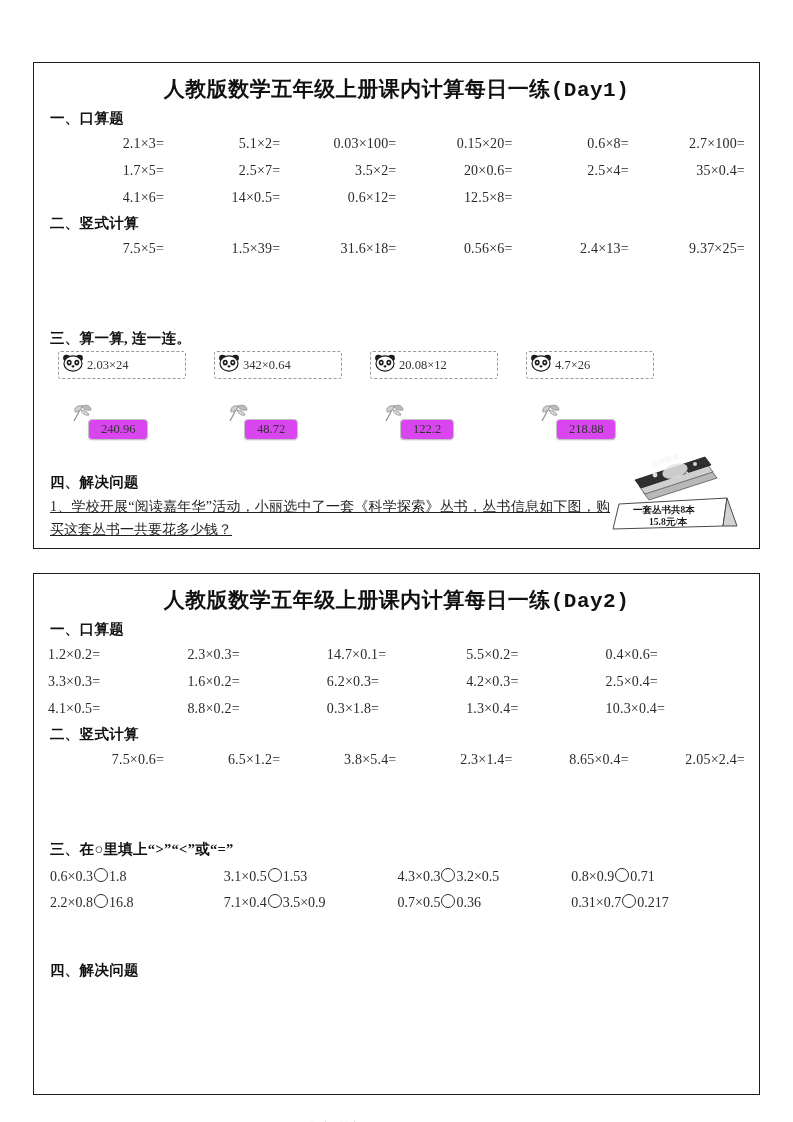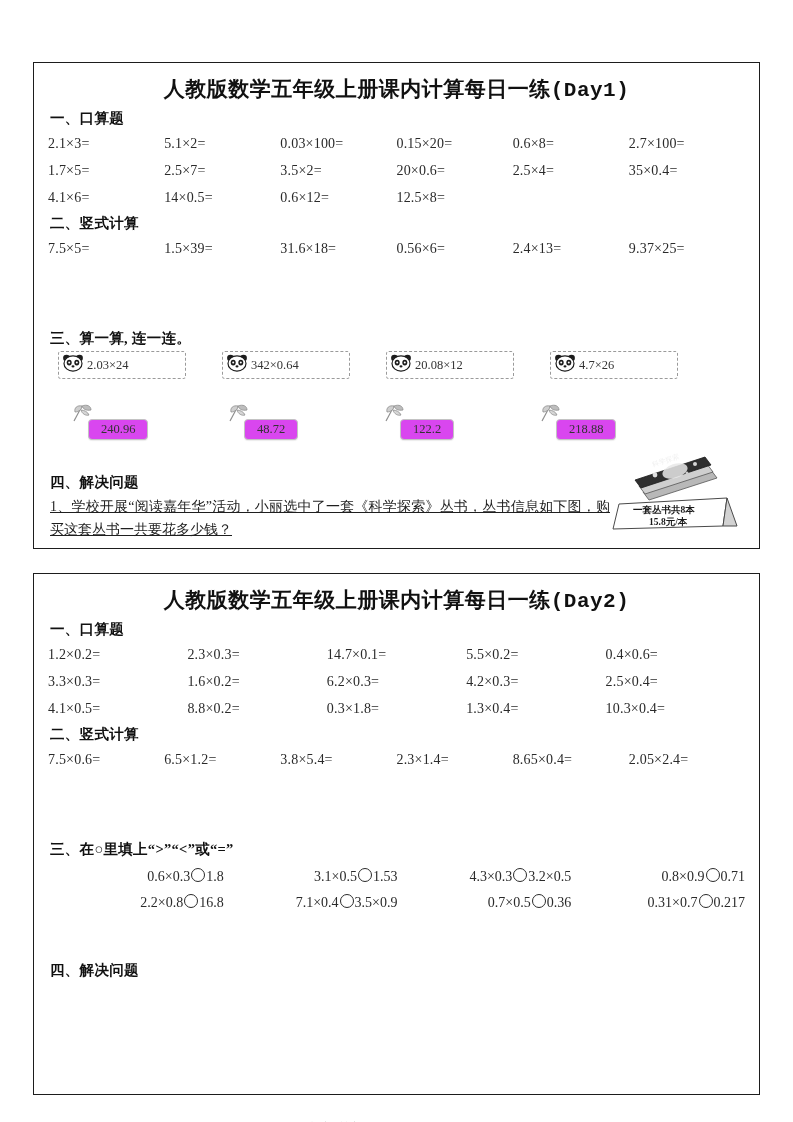--- a/index.html
+++ b/index.html
@@ -64,34 +64,34 @@
     width: 100%;
     margin: 0 0 2px 0;
   }
   .prob-row .cell {
     font-size: 14px;
     color: #2a2a2a;
     line-height: 25px;
     white-space: nowrap;
     letter-spacing: 0.2px;
   }
-  .cols6 .cell { width: 16.6666%; }
+  .cols6 .cell { width: 16.6666%; text-align: right; }
   .cols5 .cell { width: 20%; }
   .cols4 .cell { width: 25%; }
 
   .vert-row .cell { font-size: 14px; }
 
   .spacer-work { height: 62px; }
   .spacer-work-sm { height: 46px; }
 
   
   .match-area { position: relative; height: 118px; margin-top: 2px; }
   .panda-row {
     display: flex;
-    gap: 8px;
+    gap: 0;
     padding-left: 10px;
   }
   .panda-item {
     width: 128px;
     display: flex;
     align-items: center;
     gap: 3px;
     border: 1px dashed #9a9a9a;
     border-radius: 3px;
     padding: 2px 5px 2px 3px;
@@ -146,21 +146,21 @@
 
   .book-figure {
     position: absolute;
     right: 18px;
     bottom: 14px;
     width: 132px;
     height: 108px;
   }
 
   
-  .cmp-row { display: flex; margin: 9px 0 0 2px; text-align: right; }
+  .cmp-row { display: flex; margin: 9px 0 0 2px; }
   .cmp-row .cell { font-size: 14px; color: #2a2a2a; white-space: nowrap; }
   .circ {
     display: inline-block;
     width: 12px;
     height: 12px;
     border: 1.4px solid #2a2a2a;
     border-radius: 50%;
     vertical-align: -1px;
     margin: 0 1px;
   }

